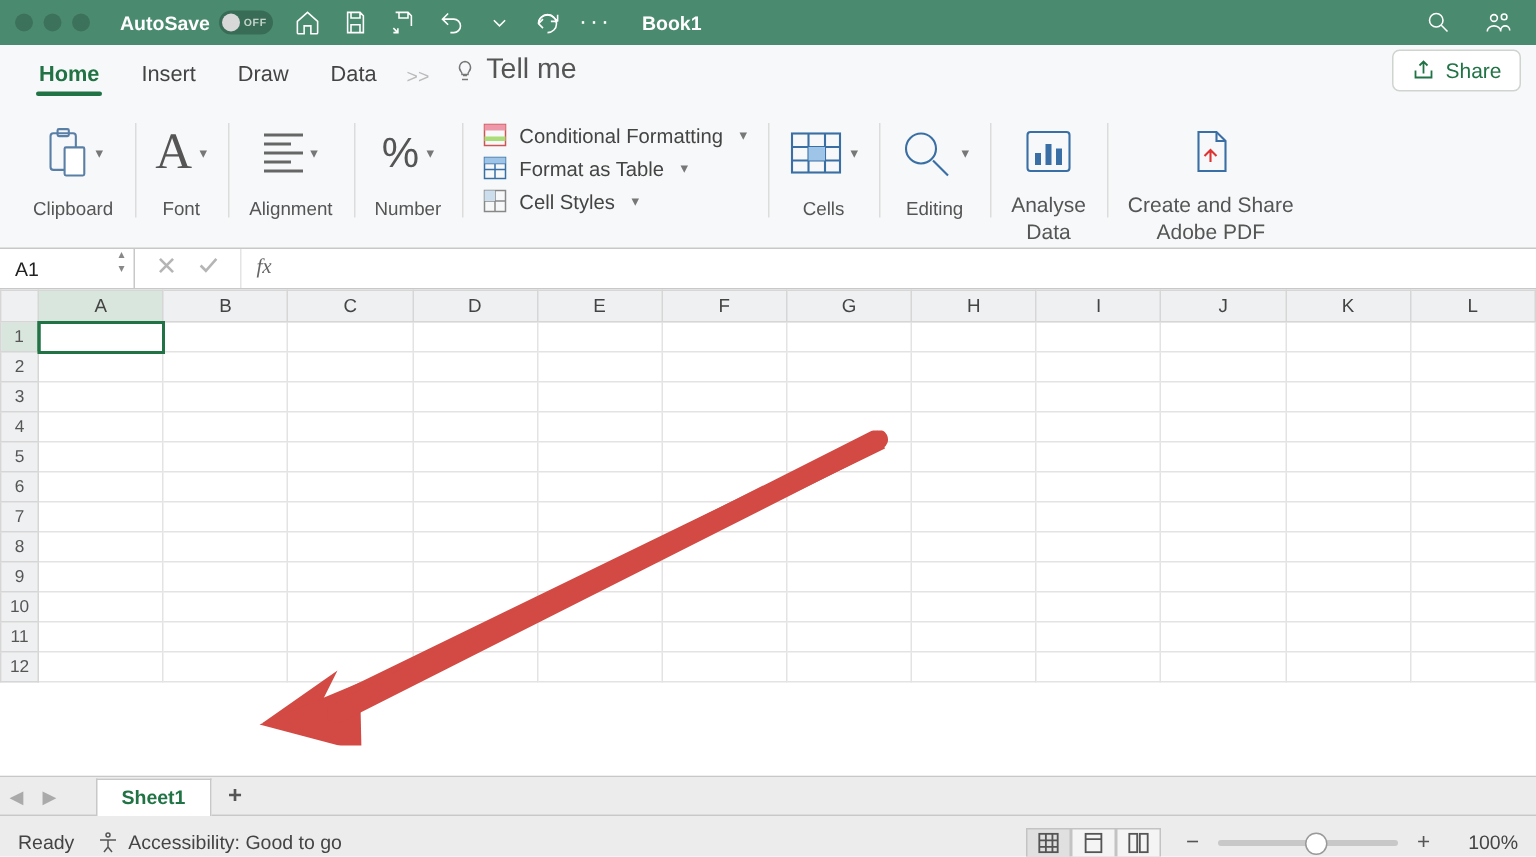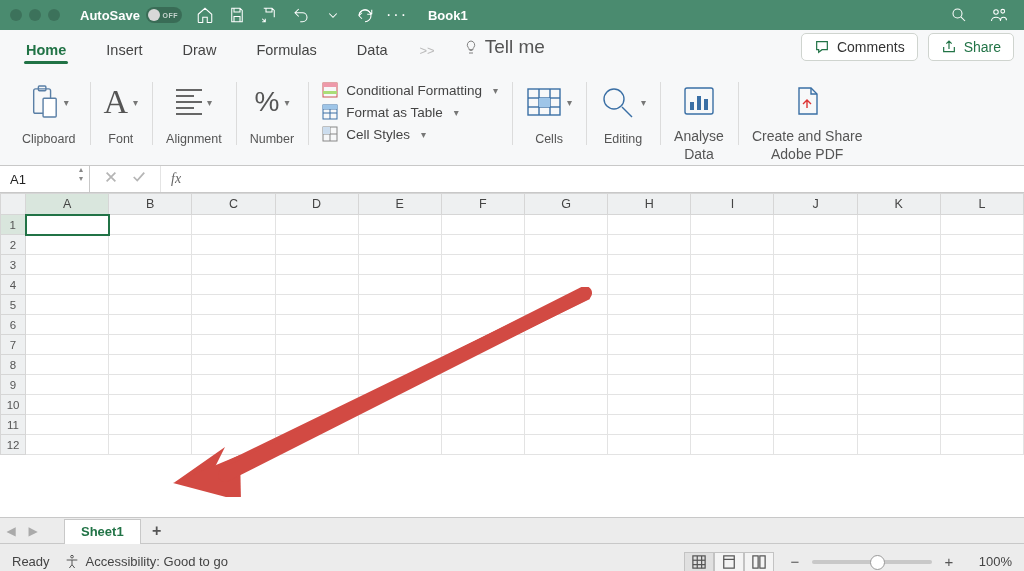--- a/index.html
+++ b/index.html
@@ -41,21 +41,21 @@
   .title-icons { display:flex; gap:14px; align-items:center; margin-left:6px;}
   .ti { width:18px; height:18px; display:flex; align-items:center; justify-content:center; }
   .ti svg { width:18px; height:18px; stroke:#fff; fill:none; stroke-width:1.4; }
   .doc-title { font-weight:600; margin-left:14px; }
   .title-spacer { flex:1; }
   .title-right { display:flex; gap:22px; padding-right:10px; }
 
   
   .tab-row {
     height: 38px; background: var(--ribbon-bg); display:flex; align-items:flex-end;
-    padding: 0 12px; border-bottom: 0; gap: 12px; position:relative;
+    padding: 0 12px; border-bottom: 0; gap: 0; position:relative;
   }
   .tab {
     padding: 8px 14px 10px; font-size:14.5px; color: #444; cursor:default;
     position:relative;
   }
   .tab.active { color: var(--accent-green); font-weight:600; }
   .tab.active::after {
     content:""; position:absolute; left:12px; right:12px; bottom:4px; height:3px;
     background: var(--accent-green); border-radius:2px;
   }
@@ -234,36 +234,29 @@
           <path d="M2 20c0-3 3-5 6-5s6 2 6 5 M14 19c0-2.5 2-4 4-4s4 1.5 4 4"></path>
         </svg>
       </span>
   </div>
 </div>
 
 <div class="tab-row">
   <div class="tab active">Home</div>
   <div class="tab">Insert</div>
   <div class="tab">Draw</div>
-  <div class="tab">Formulas</div>
   <div class="tab">Data</div>
   <div class="chev">&gt;&gt;</div>
   <div class="bulb">
     <svg viewBox="0 0 24 24">
         <path d="M9 21h6 M10 17h4 M12 3a6 6 0 0 0-4 10c1 1 1 2 1 3h6c0-1 0-2 1-3a6 6 0 0 0-4-10z"></path>
       </svg>
     <span>Tell me</span>
   </div>
   <div class="tab-right">
-    <div class="pill">
-      <svg viewBox="0 0 24 24">
-          <path d="M4 4h16v12H12l-5 4v-4H4z"></path>
-        </svg>
-      <span>Comments</span>
-    </div>
     <div class="pill share">
       <svg viewBox="0 0 24 24">
           <path d="M4 12v7h16v-7 M12 3v12 M8 7l4-4 4 4"></path>
         </svg>
       <span>Share</span>
     </div>
   </div>
 </div>
 
 <div class="ribbon">

